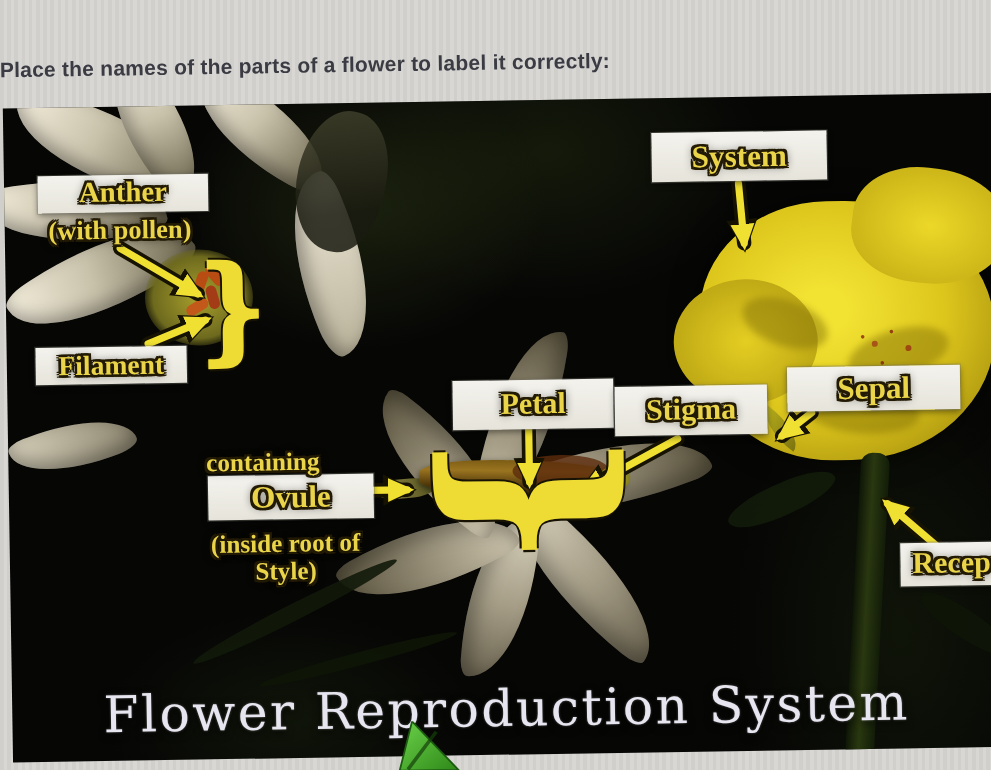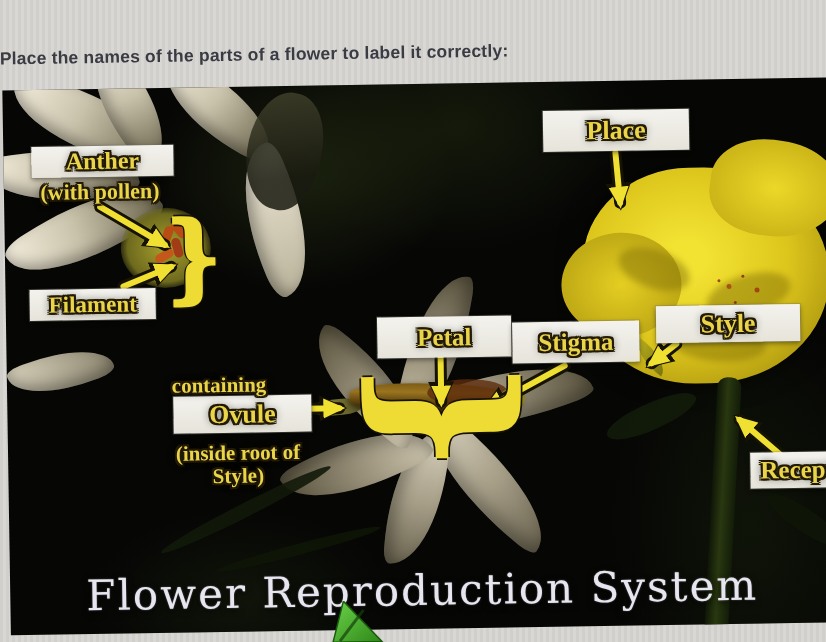--- a/index.html
+++ b/index.html
@@ -249,24 +249,24 @@
       <span>Ovule</span>
     </div>
     <div class="freelabel glow" id="inside-root">(inside root of Style)</div>
     <div class="lbox glow" id="style-box">
       <span>Petal</span>
     </div>
     <div class="lbox glow" id="stigma-box">
       <span>Stigma</span>
     </div>
     <div class="lbox glow" id="petal-box">
-      <span>Place</span>
+      <span>System</span>
     </div>
     <div class="lbox glow" id="sepal-box">
-      <span>Style</span>
+      <span>Sepal</span>
     </div>
     <div class="lbox glow" id="receptacle-box">
       <span>Receptacle</span>
     </div>
 
     <div class="title">Flower Reproduction System</div>
   </div>
 
   <svg class="cursor" width="56" height="42">
     <defs>

